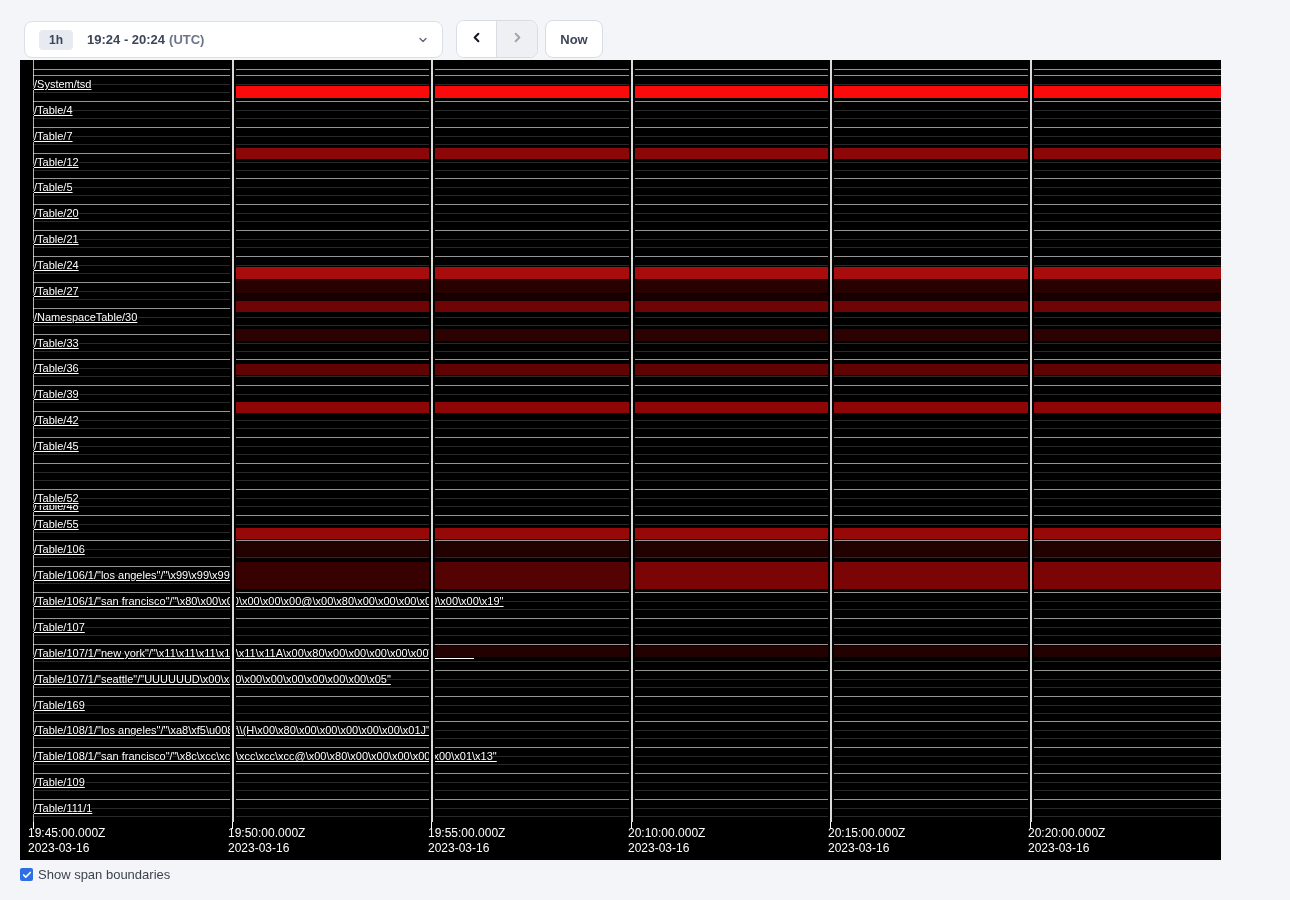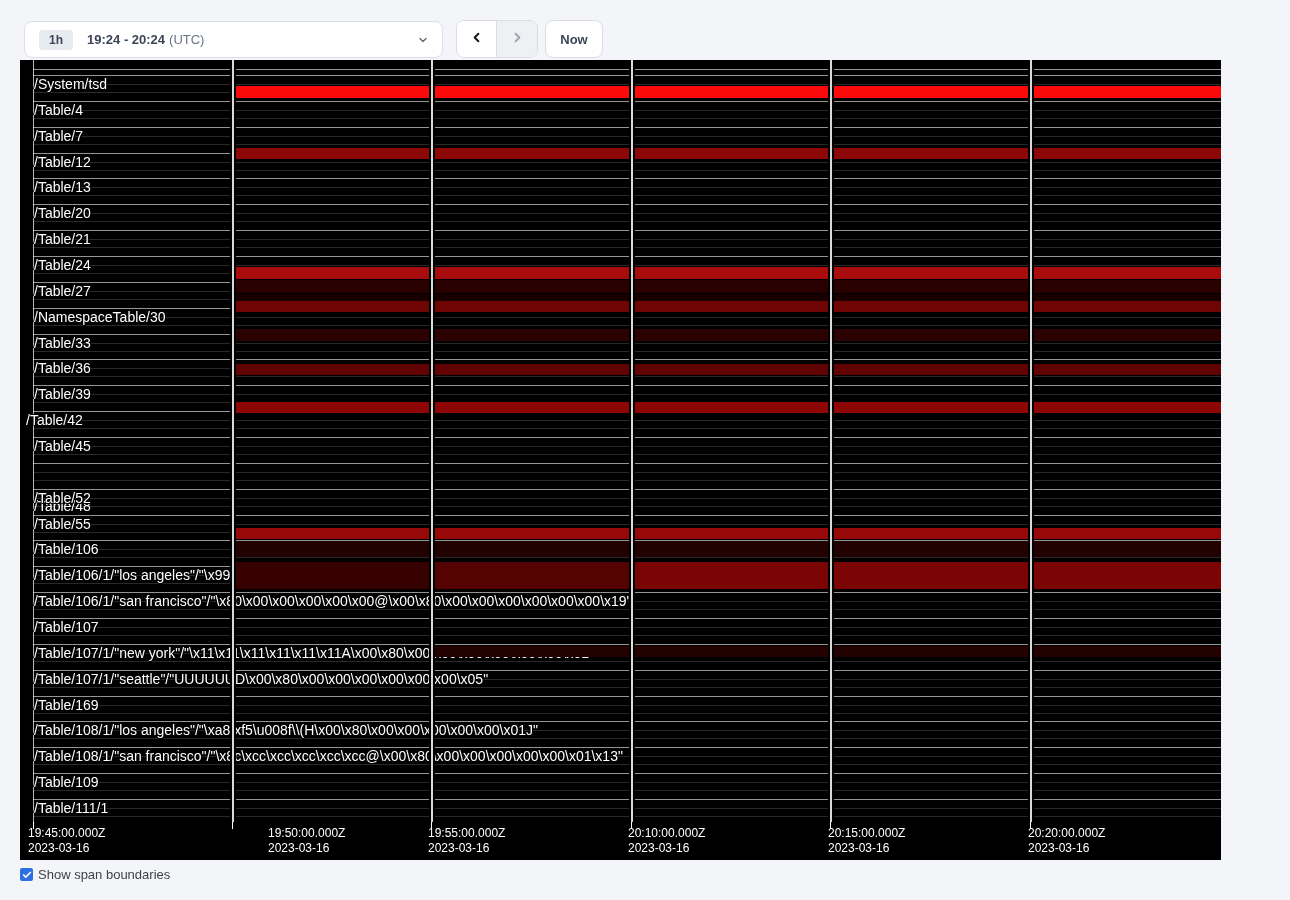--- a/index.html
+++ b/index.html
@@ -15,21 +15,21 @@
   .dropdown{
     position:absolute;left:24px;top:21px;width:419px;height:37px;
     background:#fff;border:1px solid #dcdfe8;border-radius:8px;
     display:flex;align-items:center;box-sizing:border-box;cursor:pointer;
   }
   .range-badge{
     margin-left:14px;padding:4px 10px;background:#e7eaf0;border-radius:4px;
     font-size:12px;font-weight:bold;color:#3d4558;line-height:1;
   }
   .range-text{margin-left:14px;font-size:13px;font-weight:bold;color:#3d4558;}
-  .range-suffix{font-weight:normal;color:#6b7488;margin-left:4px;text-align:right;}
+  .range-suffix{font-weight:bold;color:#6b7488;margin-left:4px;text-align:right;}
   .dd-chevron{margin-left:auto;margin-right:13px;color:#5b6372;display:flex;}
 
   .nav-group{
     position:absolute;left:456px;top:20px;height:38px;
     display:flex;border:1px solid #d9dce5;border-radius:8px;
     overflow:hidden;background:#fff;box-sizing:border-box;
   }
   .nav-btn{width:40px;display:flex;align-items:center;justify-content:center;box-sizing:border-box;}
   .nav-prev{background:#fff;border-right:1px solid #d9dce5;color:#14181f;cursor:pointer;}
   .nav-next{background:#eef0f4;color:#a0a7b4;cursor:default;}
@@ -49,22 +49,23 @@
   }
   .hline{position:absolute;left:13px;width:1188px;height:1px;background:rgba(255,255,255,.58);}
   .hline-faint{position:absolute;left:13px;width:1188px;height:1px;background:rgba(255,255,255,.16);}
   .edge-line{position:absolute;left:13px;top:0;width:1px;height:762px;background:rgba(255,255,255,.7);}
   .band{position:absolute;}
   .vline{
     position:absolute;top:0;height:762px;width:2px;background:#d9d9d9;
     border-left:2px solid #000;border-right:2px solid #000;
   }
   .row-label{
-    position:absolute;color:#fff;font-size:14px;line-height:12px;white-space:nowrap;
+    position:absolute;color:#fff;font-size:11px;line-height:12px;white-space:nowrap;
     text-shadow:1px 0 0 #000,-1px 0 0 #000,0 1px 0 #000,0 -1px 0 #000,1px 1px 0 #000;
+    text-decoration:underline;
   }
   .tick{position:absolute;top:762px;width:1px;height:7px;background:#fff;}
   .axis-label{position:absolute;top:766px;color:#fff;font-size:12px;font-weight:500;line-height:15px;white-space:nowrap;}
 
   
   .tooltip{
     position:absolute;left:710px;top:540px;width:570px;height:155px;
     background:#fff;border-radius:3px;box-shadow:0 1px 6px rgba(0,0,0,.3);
     box-sizing:border-box;padding:10px 10px 10px 22px;
   }
@@ -130,21 +131,21 @@
       <div class="hline-faint" style="top: 75.7px;"></div>
       <div class="hline-faint" style="top: 83.7px;"></div>
       <div class="row-label" style="left: 14px; top: 69.7px;">/Table/7</div>
       <div class="hline" style="top: 92.6px;"></div>
       <div class="hline-faint" style="top: 101.6px;"></div>
       <div class="hline-faint" style="top: 109.6px;"></div>
       <div class="row-label" style="left: 14px; top: 95.6px;">/Table/12</div>
       <div class="hline" style="top: 118.4px;"></div>
       <div class="hline-faint" style="top: 127.4px;"></div>
       <div class="hline-faint" style="top: 135.4px;"></div>
-      <div class="row-label" style="left: 14px; top: 121.4px;">/Table/13</div>
+      <div class="row-label" style="left: 14px; top: 121.4px;">/Table/5</div>
       <div class="hline" style="top: 144.3px;"></div>
       <div class="hline-faint" style="top: 153.3px;"></div>
       <div class="hline-faint" style="top: 161.3px;"></div>
       <div class="row-label" style="left: 14px; top: 147.3px;">/Table/20</div>
       <div class="hline" style="top: 170.1px;"></div>
       <div class="hline-faint" style="top: 179.1px;"></div>
       <div class="hline-faint" style="top: 187.1px;"></div>
       <div class="row-label" style="left: 14px; top: 173.1px;">/Table/21</div>
       <div class="hline" style="top: 196px;"></div>
       <div class="hline-faint" style="top: 205px;"></div>
@@ -166,21 +167,21 @@
       <div class="hline-faint" style="top: 308.4px;"></div>
       <div class="hline-faint" style="top: 316.4px;"></div>
       <div class="row-label" style="left: 14px; top: 302.4px;">/Table/36</div>
       <div class="hline" style="top: 325.3px;"></div>
       <div class="hline-faint" style="top: 334.3px;"></div>
       <div class="hline-faint" style="top: 342.3px;"></div>
       <div class="row-label" style="left: 14px; top: 328.3px;">/Table/39</div>
       <div class="hline" style="top: 351.1px;"></div>
       <div class="hline-faint" style="top: 360.1px;"></div>
       <div class="hline-faint" style="top: 368.1px;"></div>
-      <div class="row-label" style="left: 6px; top: 354.1px;">/Table/42</div>
+      <div class="row-label" style="left: 14px; top: 354.1px;">/Table/42</div>
       <div class="hline" style="top: 377px;"></div>
       <div class="hline-faint" style="top: 386px;"></div>
       <div class="hline-faint" style="top: 394px;"></div>
       <div class="row-label" style="left: 14px; top: 380px;">/Table/45</div>
       <div class="hline" style="top: 402.9px;"></div>
       <div class="hline-faint" style="top: 411.9px;"></div>
       <div class="hline-faint" style="top: 419.9px;"></div>
       <div class="row-label" style="left: 14px; top: 405.9px; margin-top: 34px;">/Table/48</div>
       <div class="hline" style="top: 428.7px;"></div>
       <div class="hline-faint" style="top: 437.7px;"></div>
@@ -257,21 +258,21 @@
       <div class="tick" style="left: 13px;"></div>
       <div class="tick" style="left: 212px;"></div>
       <div class="tick" style="left: 411px;"></div>
       <div class="tick" style="left: 611px;"></div>
       <div class="tick" style="left: 810px;"></div>
       <div class="tick" style="left: 1010px;"></div>
       <div class="axis-label" style="left: 8px;">
         <div>19:45:00.000Z</div>
         <div>2023-03-16</div>
       </div>
-      <div class="axis-label" style="left: 208px; margin-left: 40px;">
+      <div class="axis-label" style="left: 208px;">
         <div>19:50:00.000Z</div>
         <div>2023-03-16</div>
       </div>
       <div class="axis-label" style="left: 408px;">
         <div>19:55:00.000Z</div>
         <div>2023-03-16</div>
       </div>
       <div class="axis-label" style="left: 608px;">
         <div>20:10:00.000Z</div>
         <div>2023-03-16</div>

